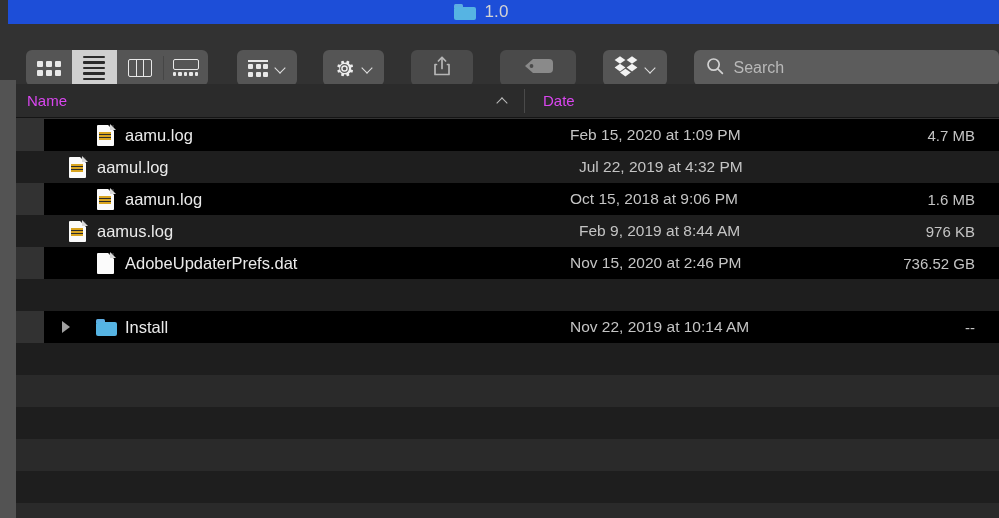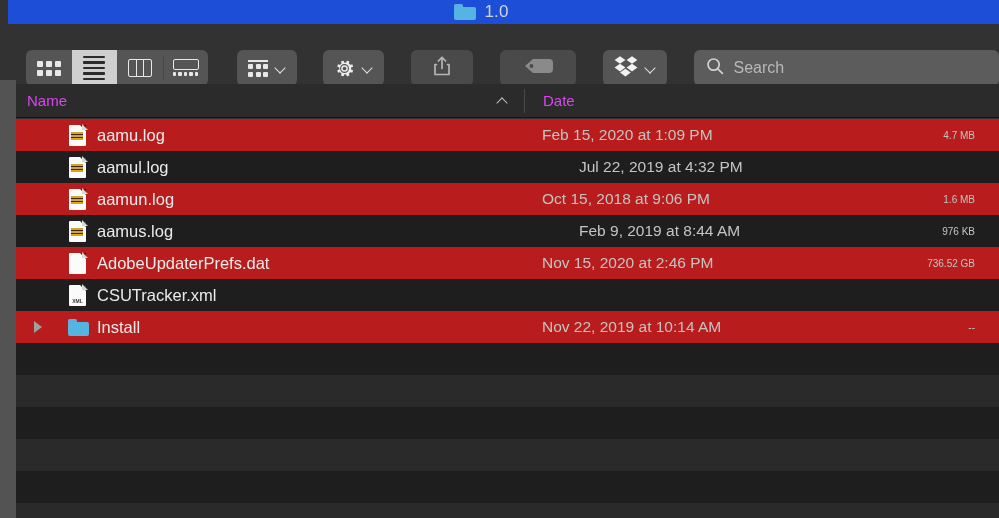--- a/index.html
+++ b/index.html
@@ -239,40 +239,40 @@
     width: 983px;
     height: 399px;
     overflow: hidden;
   }
   .row {
     height: 32px;
     display: flex;
     align-items: center;
     position: relative;
   }
-  .row.odd  { background: #b91c1c; }
+  .row.odd  { background: #000000; margin-left: 28px; }
   .row.even { background: #1e1e1e; gap: 37px; }
 
   .c-name {
     width: 508px;
     display: flex;
     align-items: center;
     padding-left: 11px;
     gap: 9px;
     position: relative;
   }
   .c-date {
     width: 302px;
     font-size: 15.5px;
     color: #c4c4c4;
     padding-left: 18px;
   }
   .c-size {
     flex: 1;
-    font-size: 10px;
+    font-size: 15px;
     color: #c4c4c4;
     text-align: right;
     padding-right: 24px;
   }
   .fname {
     font-size: 16.5px;
     color: #eaeaea;
   }
 
   .twisty {
@@ -558,29 +558,20 @@
           <span class="icon-slot">
             <span class="doc"></span>
             <span class="doc-fold"></span>
           </span>
           <span class="fname">AdobeUpdaterPrefs.dat</span>
         </div>
         <div class="c-date">Nov 15, 2020 at 2:46 PM</div>
         <div class="c-size">736.52 GB</div>
       </div>
       <div class="row even">
-        <div class="c-name">
-          <span class="icon-slot">
-            <span class="doc"></span>
-            <span class="doc-fold"></span>
-            <span class="xml-mark"></span>
-            <span class="xml-sub">XML</span>
-          </span>
-          <span class="fname">CSUTracker.xml</span>
-        </div>
       </div>
       <div class="row odd">
         <div class="c-name">
           <span class="twisty"></span>
           <span class="icon-slot">
             <span class="folder-ic">
               <span class="tab"></span>
               <span class="body"></span>
             </span>
           </span>

